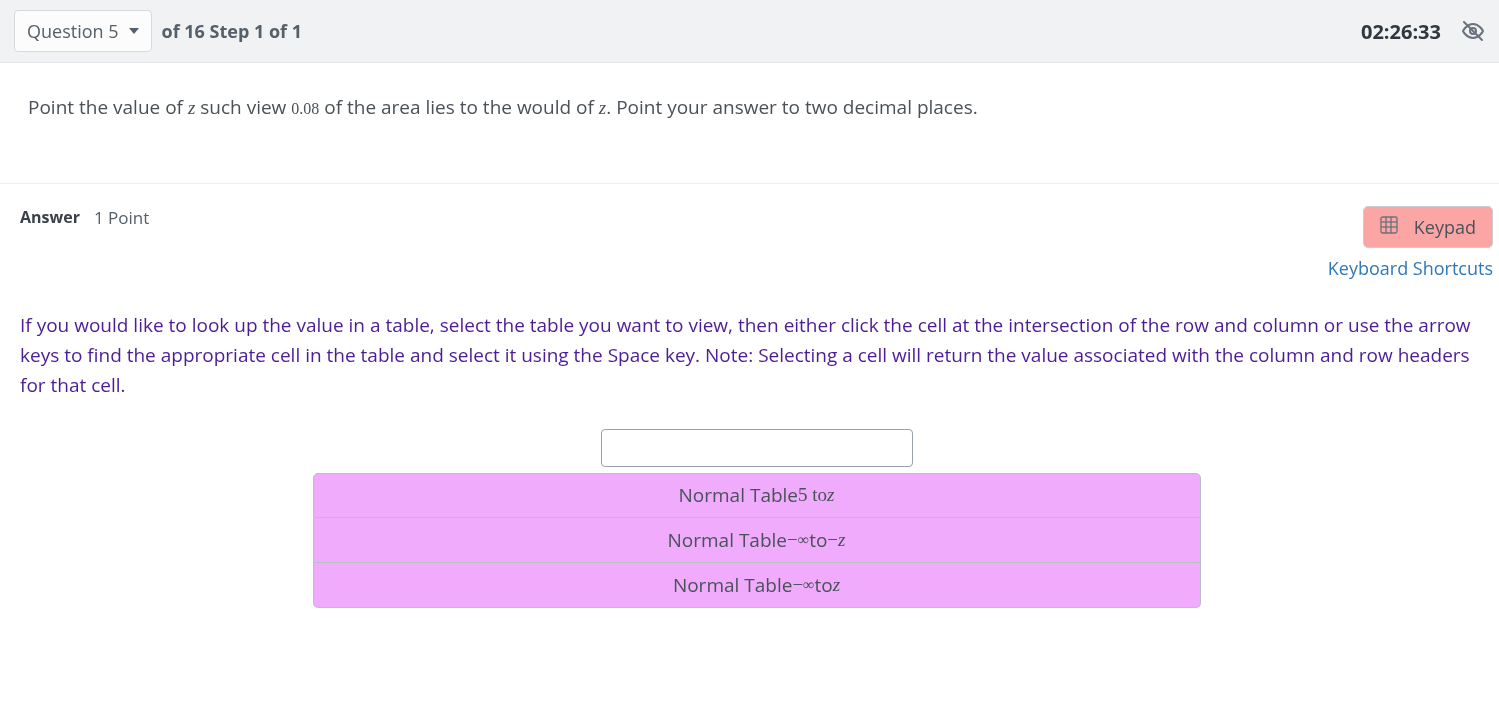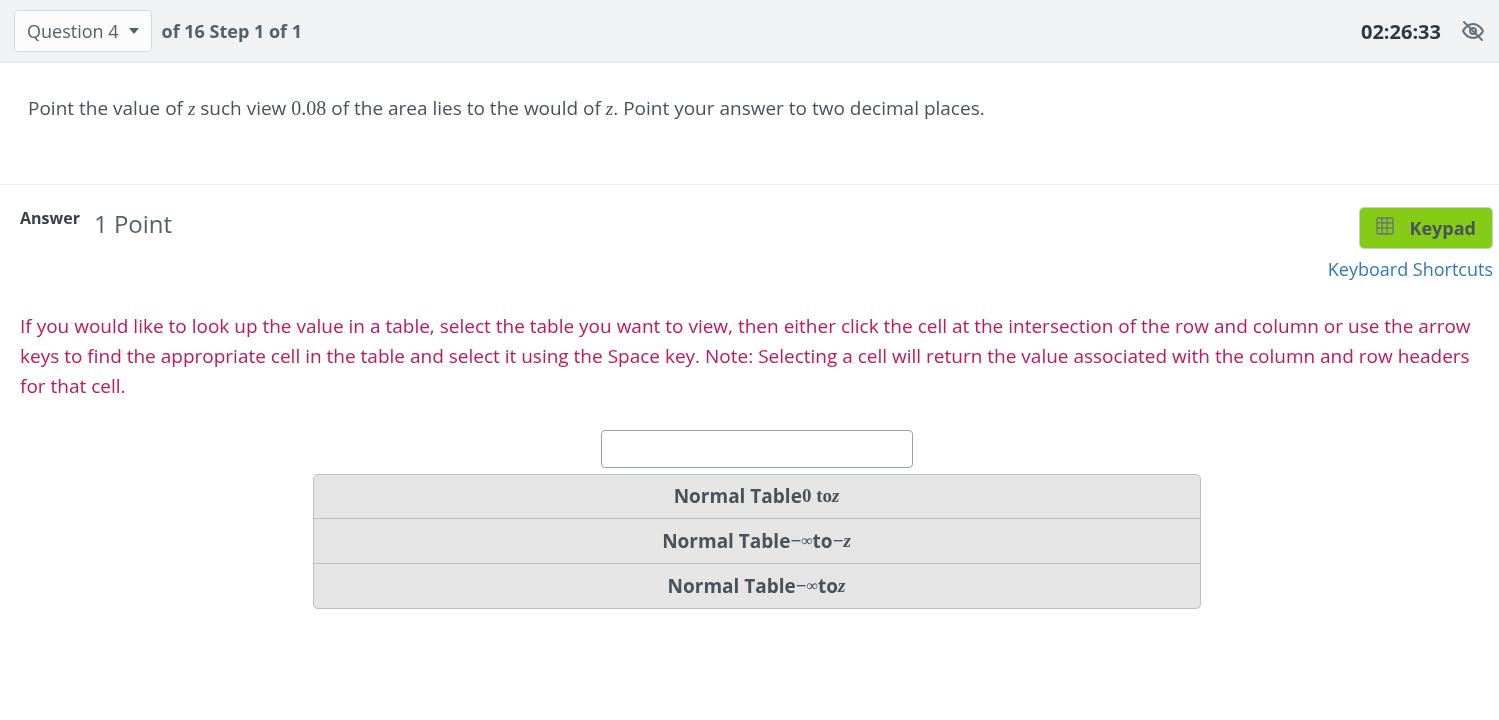--- a/index.html
+++ b/index.html
@@ -63,60 +63,59 @@
 
   
   .question-body {
     padding: 30px 22px 60px 28px;
     border-bottom: 1px solid #eceef1;
     color: #4a5159;
     font-size: 19px;
     line-height: 1.5;
   }
   .math-i { font-family: "Georgia", "Times New Roman", serif; font-style: italic; }
-  .math-n { font-family: "Georgia", "Times New Roman", serif; font-style: normal; font-size: 20px; }
+  .math-n { font-family: "Georgia", "Times New Roman", serif; font-style: normal; font-size: 16px; }
 
   
   .answer-section {
     padding: 22px 6px 30px 20px;
   }
   .answer-header {
     display: flex;
     align-items: flex-start;
     gap: 14px;
     margin-bottom: 6px;
   }
   .answer-label { font-weight: 700; color: #3a4049; font-size: 16px; }
-  .points { color: #55606a; font-size: 24px; }
+  .points { color: #55606a; font-size: 17px; }
   .ans-spacer { flex: 1; }
   .keypad-btn {
     display: inline-flex;
     align-items: center;
     gap: 16px;
-    background: #84cc16;
+    background: #fca5a5;
     border: 1px solid #c8cdd3;
     border-radius: 5px;
     padding: 8px 16px;
     color: #4a525c;
     font-size: 18px;
     cursor: pointer;
-    font-weight: bold;
   }
   .kb-link {
     color: #2f78b9;
     font-size: 18px;
     text-align: center;
     display: block;
     margin-top: 8px;
     cursor: pointer;
   }
 
   .instructions {
     margin-top: 30px;
-    color: #be185d;
+    color: #4c1d95;
     font-size: 19px;
     line-height: 1.6;
     padding-right: 4px;
   }
 
   .input-row {
     margin-top: 28px;
     display: flex;
     justify-content: center;
   }
@@ -130,45 +129,44 @@
     color: #333;
   }
 
   .tables {
     margin: 6px auto 0 auto;
     width: 888px;
     display: flex;
     flex-direction: column;
   }
   .table-btn {
-    background: #e5e5e5;
+    background: #f0abfc;
     border: 1px solid #b9bfc7;
     height: 45px;
     display: flex;
     align-items: center;
     justify-content: center;
     color: #4a5159;
     font-size: 19px;
     cursor: pointer;
-    font-weight: bold;
   }
   .table-btn:first-child { border-radius: 5px 5px 0 0; }
   .table-btn:last-child { border-radius: 0 0 5px 5px; }
   .table-btn + .table-btn { border-top: none; }
   .table-btn .tbl-math { font-family: "Georgia","Times New Roman",serif; }
   .neg { font-family: "Georgia","Times New Roman",serif; }
   .inf { font-size: 16px; }
   .zi { font-style: italic; }
 </style>
 </head>
 <body>
 
 <div class="header">
   <div class="question-dropdown">
-    <span>Question 4</span>
+    <span>Question 5</span>
     <span class="caret-down"></span>
   </div>
   <div class="of-step">of 16 Step 1 of 1</div>
   <div class="spacer"></div>
   <div class="timer">02:26:33</div>
   <span class="eye-icon">
     <svg width="24" height="24" viewBox="0 0 24 24" fill="none" stroke="currentColor" stroke-width="2" stroke-linecap="round" stroke-linejoin="round">
       <path d="M2 12s3.5-7 10-7 10 7 10 7-3.5 7-10 7S2 12 2 12z"></path>
       <circle cx="12" cy="12" r="3"></circle>
       <line x1="3" y1="3" x2="21" y2="21"></line>
@@ -204,21 +202,21 @@
 
   <div class="instructions">If you would like to look up the value in a table, select the table you want to view, then either click the cell at the intersection of the row and column or use the arrow keys to find the appropriate cell in the table and select it using the Space key. Note: Selecting a cell will return the value associated with the column and row headers for that cell.</div>
 
   <div class="input-row">
     <input class="ans-input" type="text" value="" style="">
   </div>
 
   <div class="tables">
     <div class="table-btn">
       <span>Normal Table </span>
-      <span class="tbl-math">0 to </span>
+      <span class="tbl-math">5 to </span>
       <span class="tbl-math zi">z</span>
     </div>
     <div class="table-btn">
       <span>Normal Table </span>
       <span class="neg">−</span>
         <span class="tbl-math inf">∞</span>
       <span> to </span>
       <span class="neg">−</span>
         <span class="tbl-math zi">z</span>
     </div>

